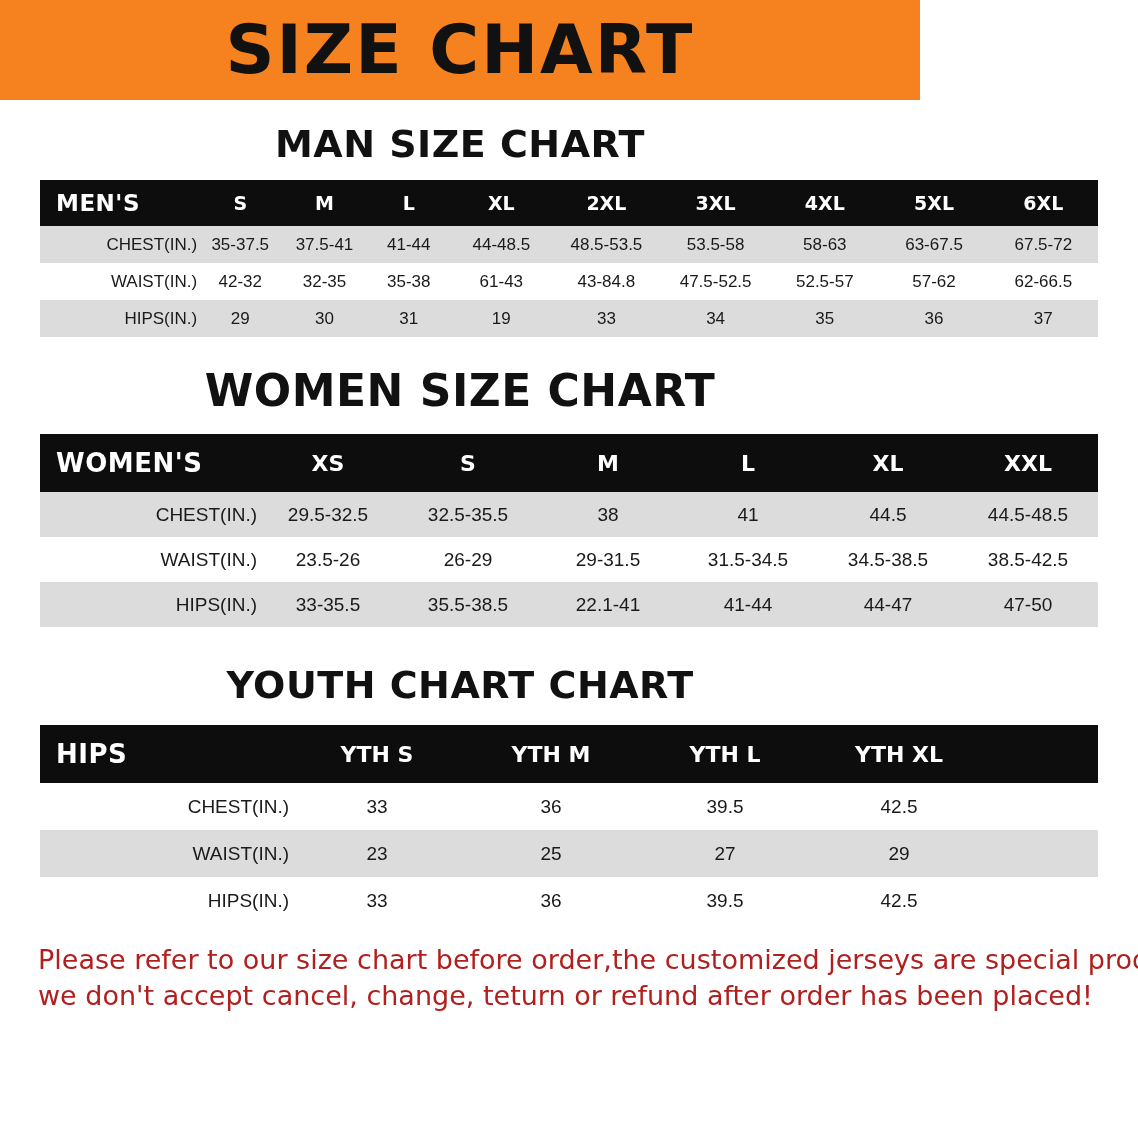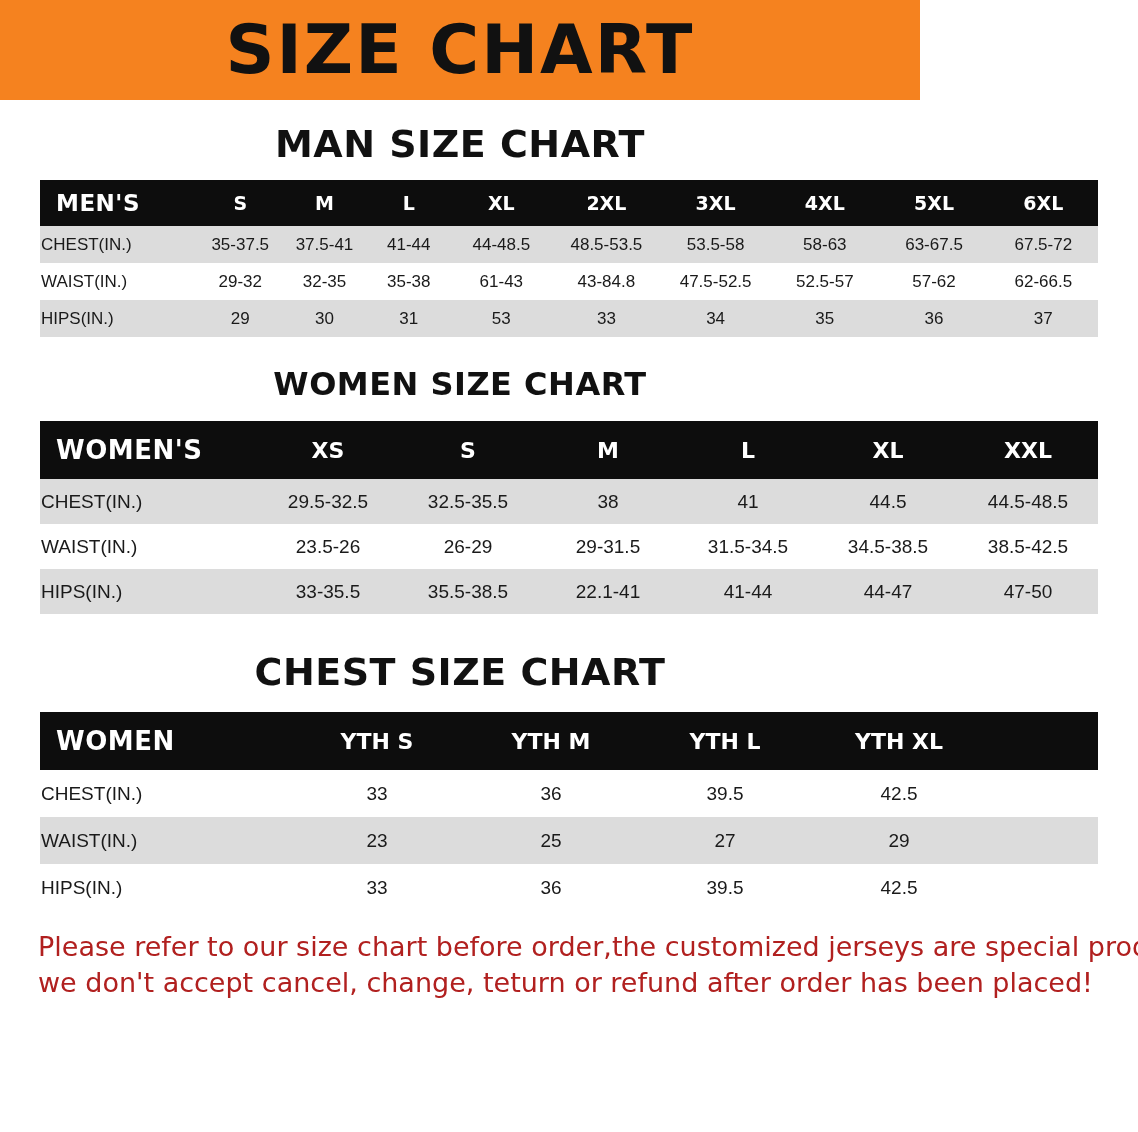--- a/index.html
+++ b/index.html
@@ -47,21 +47,21 @@
     font-weight: bold;
     color: #111111;
     letter-spacing: 0.5px;
   }
   .section-title.man {
     font-size: 38px;
     margin-top: 22px;
     margin-bottom: 14px;
   }
   .section-title.women {
-    font-size: 32px;
+    font-size: 44px;
     margin-top: 28px;
     margin-bottom: 18px;
   }
   .section-title.youth {
     font-size: 38px;
     margin-top: 36px;
     margin-bottom: 18px;
   }
 
   
@@ -93,21 +93,21 @@
     text-align: left;
     padding-left: 16px;
     letter-spacing: 0.5px;
   }
 
   
   table.size-table tbody td {
     color: #1a1a1a;
   }
   table.size-table tbody td.rowlabel {
-    text-align: left;
+    text-align: right;
   }
 
   
   .men-table thead th { font-size: 19px; height: 44px; }
   .men-table thead th.rowhead { font-size: 23px; }
   .men-table tbody td { font-size: 17px; height: 35px; }
   .men-table tbody td.rowlabel { font-size: 17px; }
   .men-table tbody tr.shade { background: #dcdcdc; }
   .men-table tbody tr.plain { background: #ffffff; }
 
@@ -182,36 +182,36 @@
           <td>41-44</td>
           <td>44-48.5</td>
           <td>48.5-53.5</td>
           <td>53.5-58</td>
           <td>58-63</td>
           <td>63-67.5</td>
           <td>67.5-72</td>
         </tr>
         <tr class="plain">
           <td class="rowlabel">WAIST(IN.)</td>
-          <td>29-32</td>
+          <td>42-32</td>
           <td>32-35</td>
           <td>35-38</td>
           <td>61-43</td>
           <td>43-84.8</td>
           <td>47.5-52.5</td>
           <td>52.5-57</td>
           <td>57-62</td>
           <td>62-66.5</td>
         </tr>
         <tr class="shade">
           <td class="rowlabel">HIPS(IN.)</td>
           <td>29</td>
           <td>30</td>
           <td>31</td>
-          <td>53</td>
+          <td>19</td>
           <td>33</td>
           <td>34</td>
           <td>35</td>
           <td>36</td>
           <td>37</td>
         </tr>
       </tbody>
     </table>
   </div>
 
@@ -263,34 +263,34 @@
           <td>35.5-38.5</td>
           <td>22.1-41</td>
           <td>41-44</td>
           <td>44-47</td>
           <td>47-50</td>
         </tr>
       </tbody>
     </table>
   </div>
 
-  <div class="section-title youth">CHEST SIZE CHART</div>
+  <div class="section-title youth">YOUTH CHART CHART</div>
   <div class="table-wrap">
     <table class="size-table youth-table">
       <colgroup>
         <col style="width:250px">
         <col style="width:174px">
           <col style="width:174px">
           <col style="width:174px">
           <col style="width:174px">
         <col style="width:112px">
       </colgroup>
       <thead>
         <tr>
-          <th class="rowhead">WOMEN</th>
+          <th class="rowhead">HIPS</th>
           <th>YTH S</th>
           <th>YTH M</th>
           <th>YTH L</th>
           <th>YTH XL</th>
           <th></th>
         </tr>
       </thead>
       <tbody>
         <tr class="plain">
           <td class="rowlabel">CHEST(IN.)</td>

